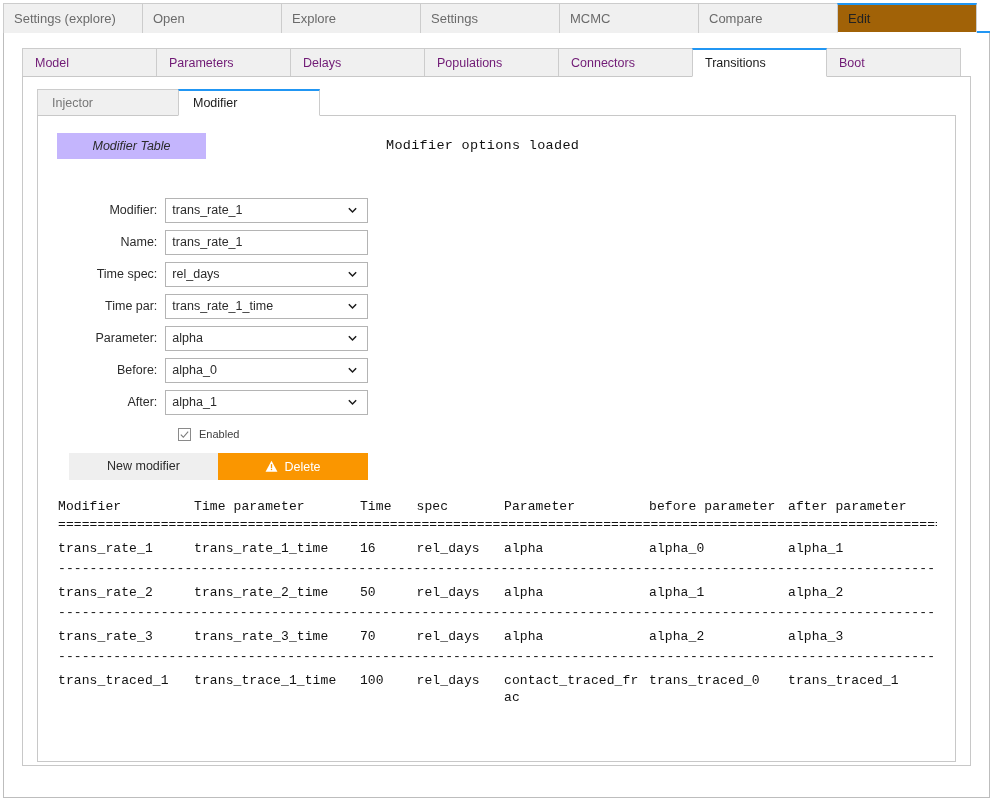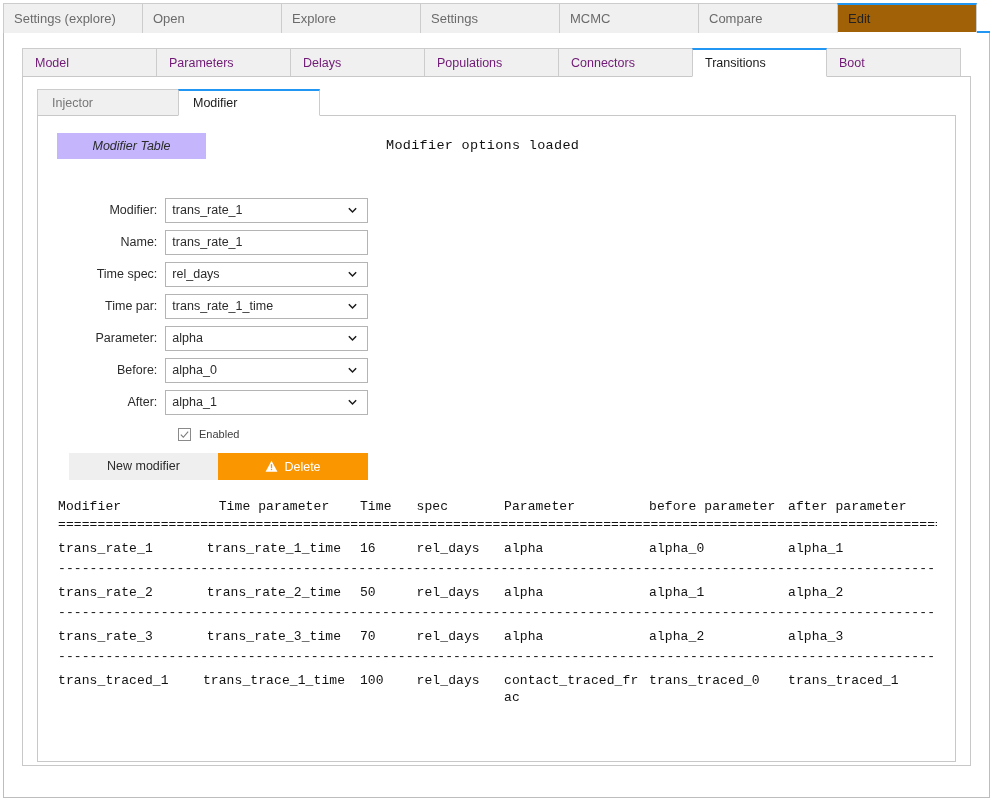--- a/index.html
+++ b/index.html
@@ -290,21 +290,21 @@
   }
   .mt-row { display: flex; }
   .mt-row.header { padding-bottom: 2px; }
   .mt-cell {
     box-sizing: border-box;
     padding-right: 6px;
     word-break: break-all;
     white-space: pre-wrap;
   }
   .c-mod   { width: 137px; }
-  .c-tpar  { width: 167px; text-align: center; }
+  .c-tpar  { width: 167px; }
   .c-time  { width: 57px; }
   .c-spec  { width: 88px; }
   .c-param { width: 146px; }
   .c-bef   { width: 140px; }
   .c-aft   { width: 150px; }
 
   .sep-eq, .sep-dash {
     overflow: hidden;
     white-space: nowrap;
     height: 16px;

